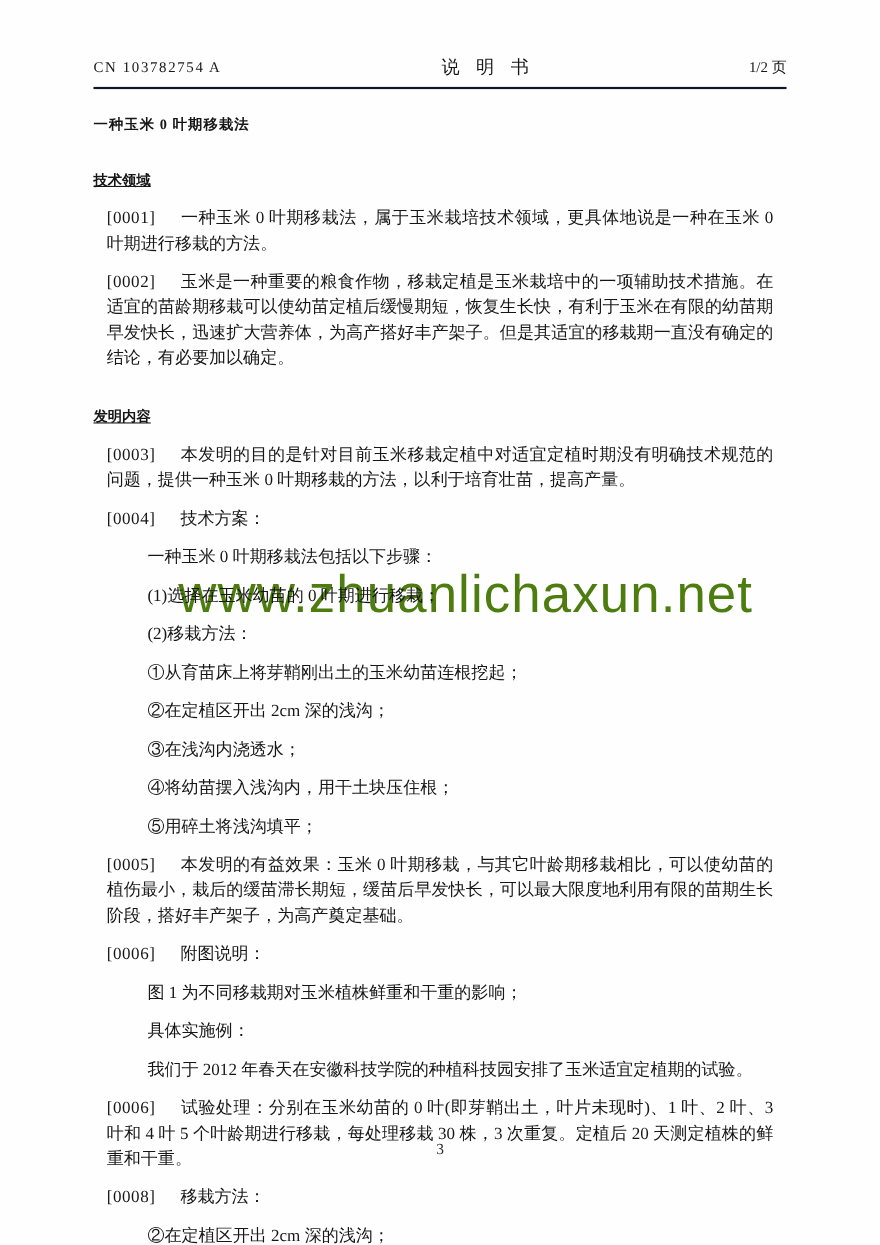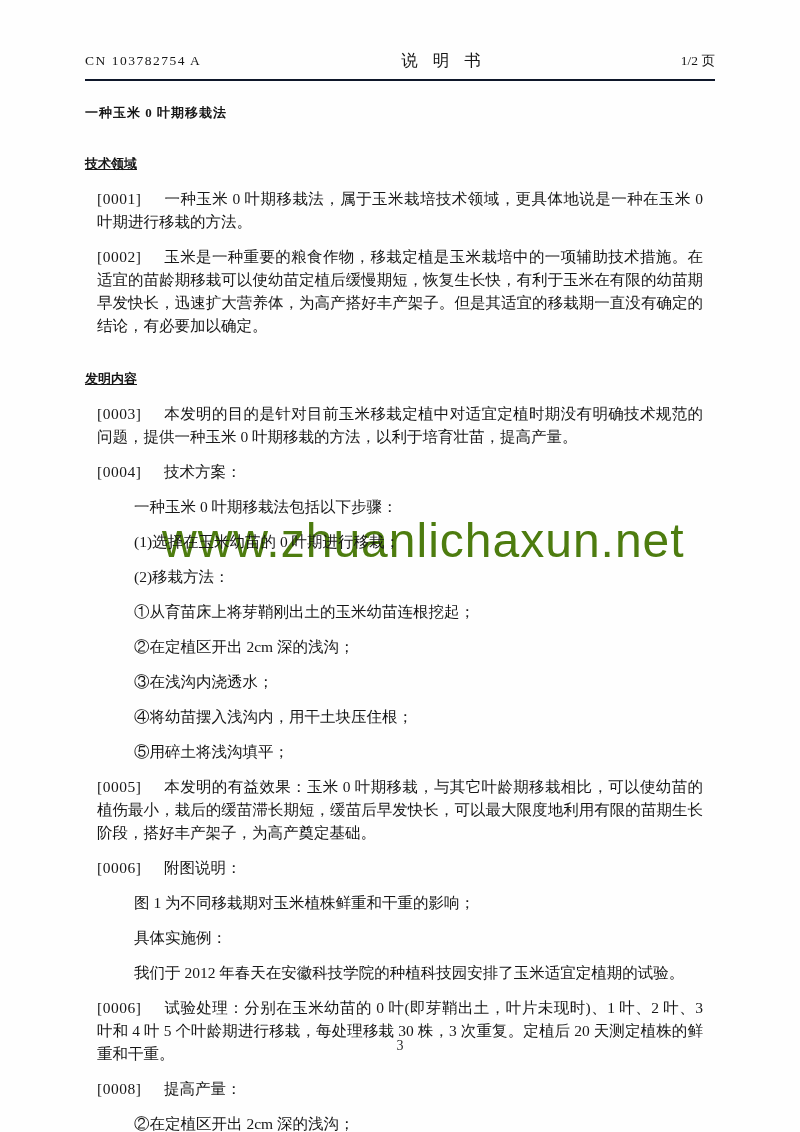--- a/index.html
+++ b/index.html
@@ -135,21 +135,21 @@
       <p><span class="plabel">[0005]</span><span>本发明的有益效果：玉米 0 叶期移栽，与其它叶龄期移栽相比，可以使幼苗的植伤最小，栽后的缓苗滞长期短，缓苗后早发快长，可以最大限度地利用有限的苗期生长阶段，搭好丰产架子，为高产奠定基础。</span></p>
 
       <p><span class="plabel">[0006]</span><span>附图说明：</span></p>
 
       <p class="indent">图 1 为不同移栽期对玉米植株鲜重和干重的影响；</p>
       <p class="indent">具体实施例：</p>
       <p class="indent">我们于 2012 年春天在安徽科技学院的种植科技园安排了玉米适宜定植期的试验。</p>
 
       <p><span class="plabel">[0006]</span><span>试验处理：分别在玉米幼苗的 0 叶(即芽鞘出土，叶片未现时)、1 叶、2 叶、3 叶和 4 叶 5 个叶龄期进行移栽，每处理移栽 30 株，3 次重复。定植后 20 天测定植株的鲜重和干重。</span></p>
 
-      <p><span class="plabel">[0008]</span><span>提高产量：</span></p>
+      <p><span class="plabel">[0008]</span><span>移栽方法：</span></p>
 
       <p class="indent">②在定植区开出 2cm 深的浅沟；</p>
       <p class="indent">③在浅沟内浇透水；</p>
 
     </div>
   </div>
 
   <div class="page-num">3</div>
 
 </div>

